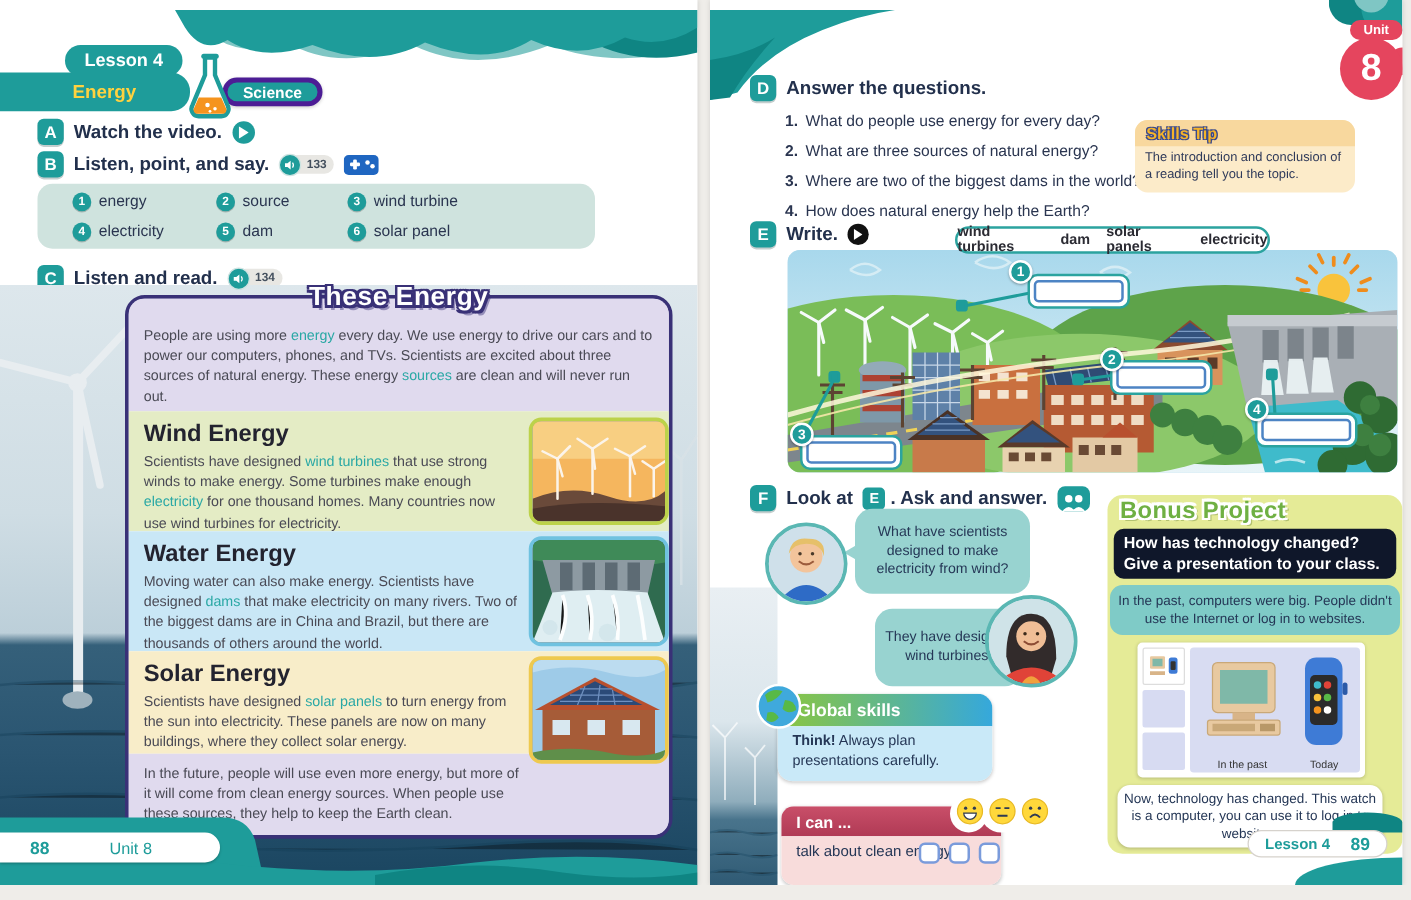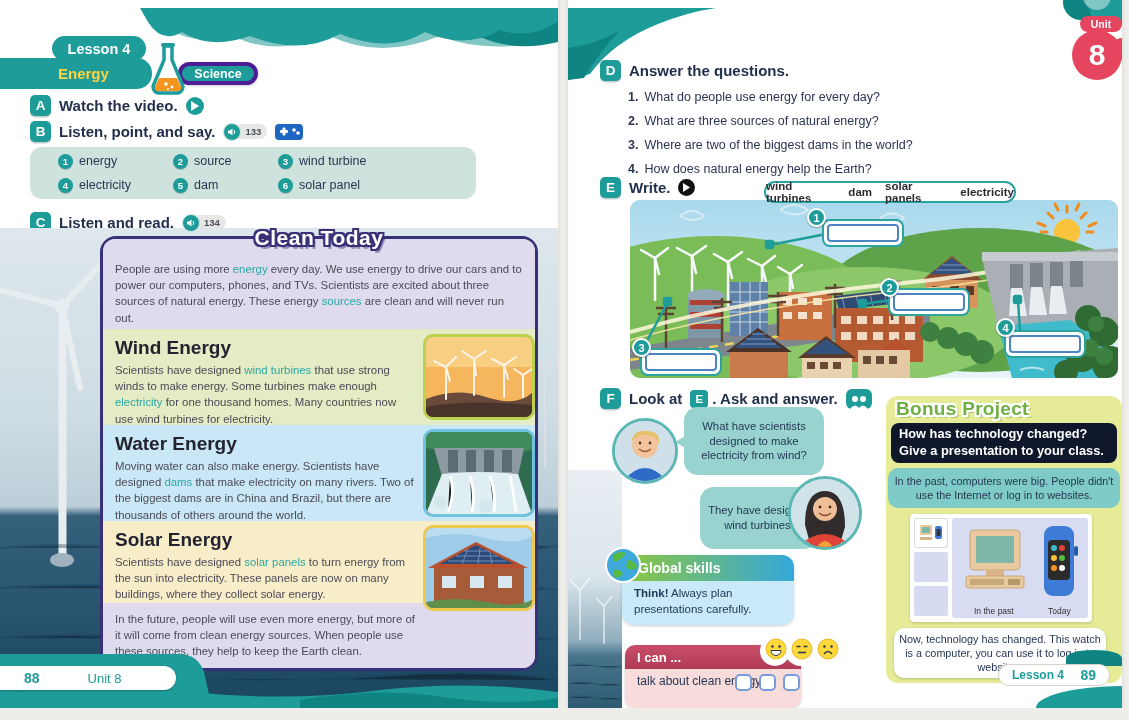--- a/index.html
+++ b/index.html
@@ -273,21 +273,21 @@
       <g stroke="#123c55" stroke-width="2" opacity=".35">
         <path d="M0,320 Q60,314 120,320 T280,318 T420,322 T558,318"></path>
         <path d="M0,360 Q80,354 160,360 T340,358 T558,362"></path>
         <path d="M0,410 Q70,404 150,410 T330,408 T558,412"></path>
         <path d="M0,450 Q90,444 180,450 T380,448 T558,452"></path>
       </g>
     </svg>
   </div>
 
   <div class="abs reading">
-    <div class="abs r-title">Clean Today</div>
+    <div class="abs r-title">These Energy</div>
     <div class="abs r-row r-intro">
       <p><span>People are using more </span><span class="hl">energy</span><span> every day. We use energy to drive our cars and to power our computers, phones, and TVs. Scientists are excited about three sources of natural energy. These energy </span><span class="hl">sources</span><span> are clean and will never run out.</span></p>
     </div>
     <div class="abs r-row r-wind">
       <div class="r-h">Wind Energy</div>
       <p class="r-txt"><span>Scientists have designed </span><span class="hl">wind turbines</span><span> that use strong winds to make energy. Some turbines make enough </span><span class="hl">electricity</span><span> for one thousand homes. Many countries now use wind turbines for electricity.</span></p>
     </div>
     <div class="abs r-row r-water">
       <div class="r-h">Water Energy</div>
       <p class="r-txt"><span>Moving water can also make energy. Scientists have designed </span><span class="hl">dams</span><span> that make electricity on many rivers. Two of the biggest dams are in China and Brazil, but there are thousands of others around the world.</span></p>
@@ -420,20 +420,26 @@
     <div class="q">
         <span class="qnum">3.</span>
         <span>Where are two of the biggest dams in the world?</span>
       </div>
     <div class="q">
         <span class="qnum">4.</span>
         <span>How does natural energy help the Earth?</span>
       </div>
   </div>
 
+  <div class="abs skills-tip">
+    <div class="st-head">
+        <span class="st-title">Skills Tip</span>
+      </div>
+    <div class="st-body">The introduction and conclusion of a reading tell you the topic.</div>
+  </div>
 
   <div class="abs sec-head row-e">
     <div class="ltr">E</div>
     <div class="sec-title">Write.</div>
     <div class="play-black">
       <svg width="7" height="9" viewBox="0 0 7 9">
           <path d="M0,0 L7,4.5 L0,9 Z" fill="#fff"></path>
         </svg>
     </div>
   </div>

